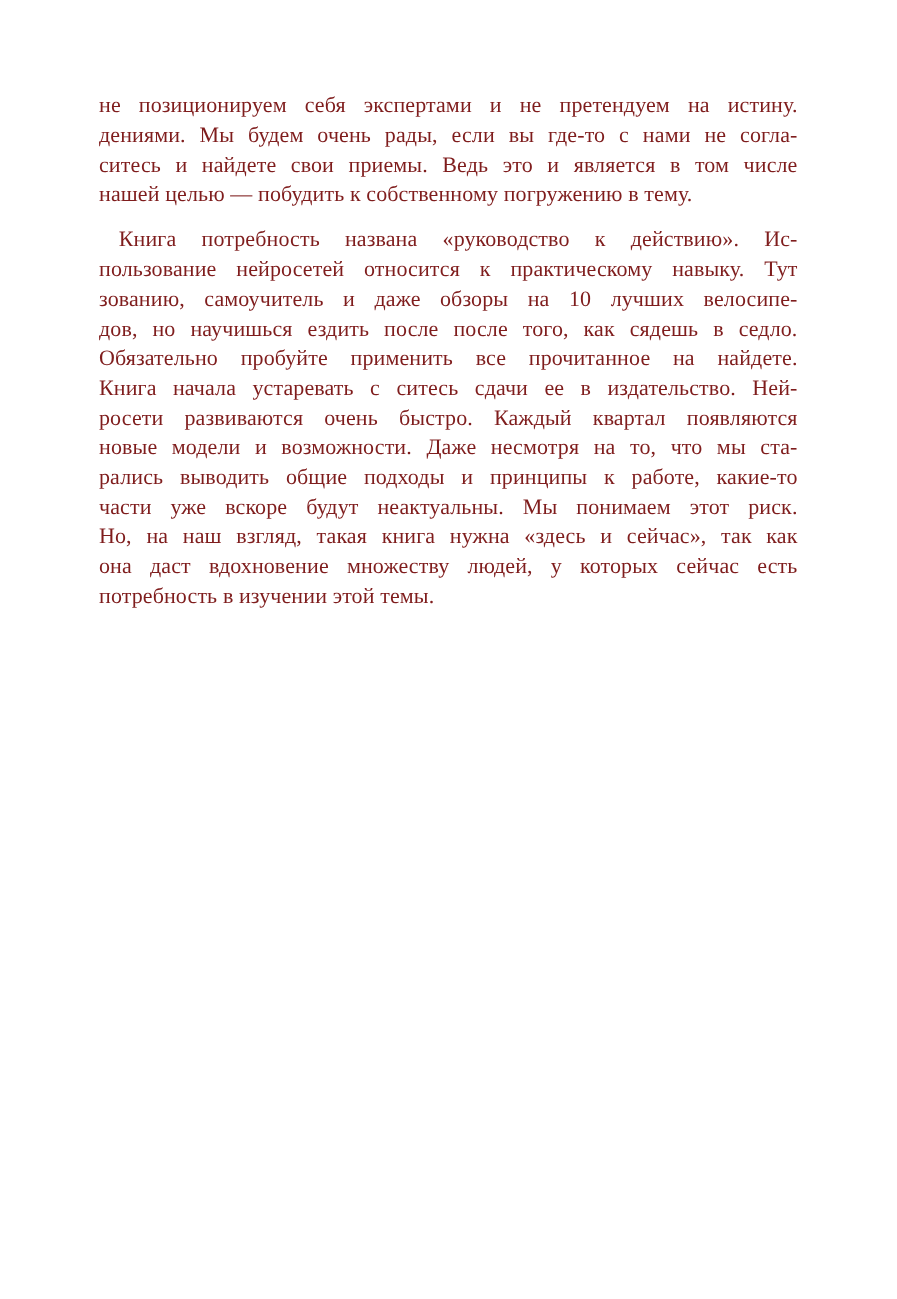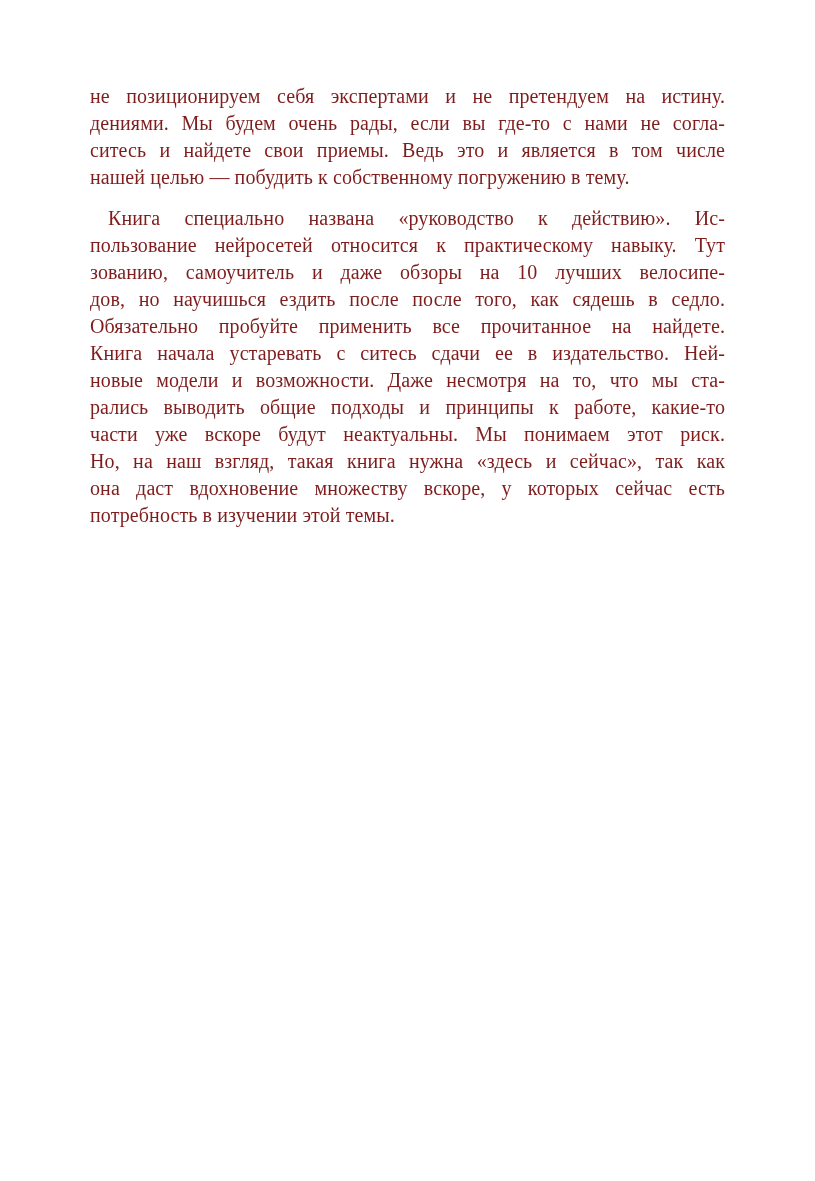--- a/index.html
+++ b/index.html
@@ -35,27 +35,28 @@
 
 <div class="page">
   <div class="text-block">
     <div class="paragraph">
         <div class="line just">не позиционируем себя экспертами и не претендуем на истину.</div>
         <div class="line just">дениями. Мы будем очень рады, если вы где-то с нами не согла-</div>
         <div class="line just">ситесь и найдете свои приемы. Ведь это и является в том числе</div>
         <div class="line last">нашей целью — побудить к собственному погружению в тему.</div>
       </div>
     <div class="paragraph">
-        <div class="line just indent">Книга специально названа «руководство к действию». Ис-</div>
+        <div class="line just indent">Книга потребность названа «руководство к действию». Ис-</div>
         <div class="line just">пользование нейросетей относится к практическому навыку. Тут</div>
         <div class="line just">зованию, самоучитель и даже обзоры на 10 лучших велосипе-</div>
         <div class="line just">дов, но научишься ездить после после того, как сядешь в седло.</div>
         <div class="line just">Обязательно пробуйте применить все прочитанное на найдете.</div>
         <div class="line just">Книга начала устаревать с ситесь сдачи ее в издательство. Ней-</div>
+        <div class="line just">росети развиваются очень быстро. Каждый квартал появляются</div>
         <div class="line just">новые модели и возможности. Даже несмотря на то, что мы ста-</div>
         <div class="line just">рались выводить общие подходы и принципы к работе, какие-то</div>
         <div class="line just">части уже вскоре будут неактуальны. Мы понимаем этот риск.</div>
         <div class="line just">Но, на наш взгляд, такая книга нужна «здесь и сейчас», так как</div>
-        <div class="line just">она даст вдохновение множеству вскоре, у которых сейчас есть</div>
+        <div class="line just">она даст вдохновение множеству людей, у которых сейчас есть</div>
         <div class="line last">потребность в изучении этой темы.</div>
       </div>
   </div>
 </div>
 
 </body></html>

